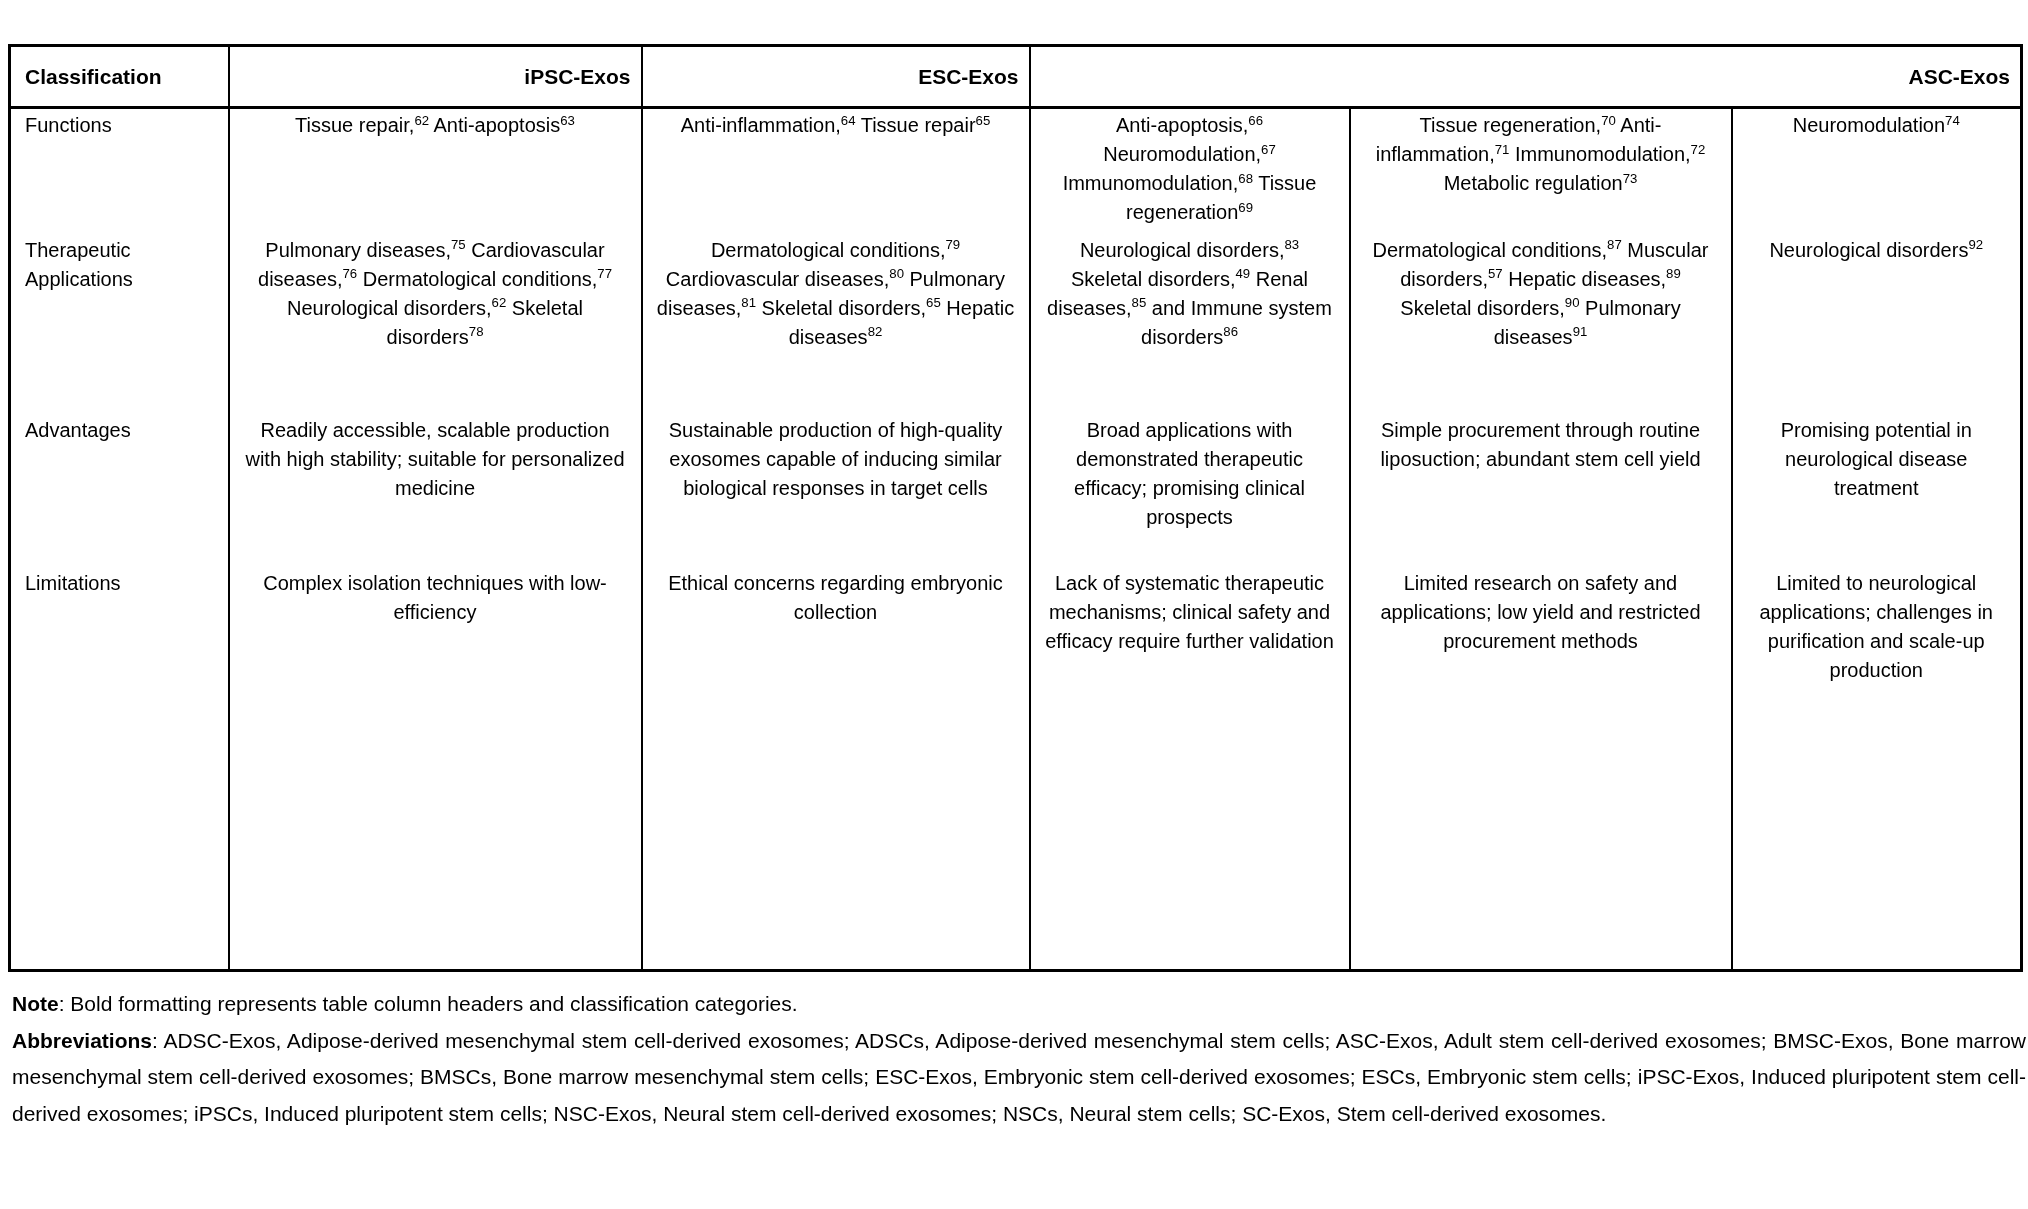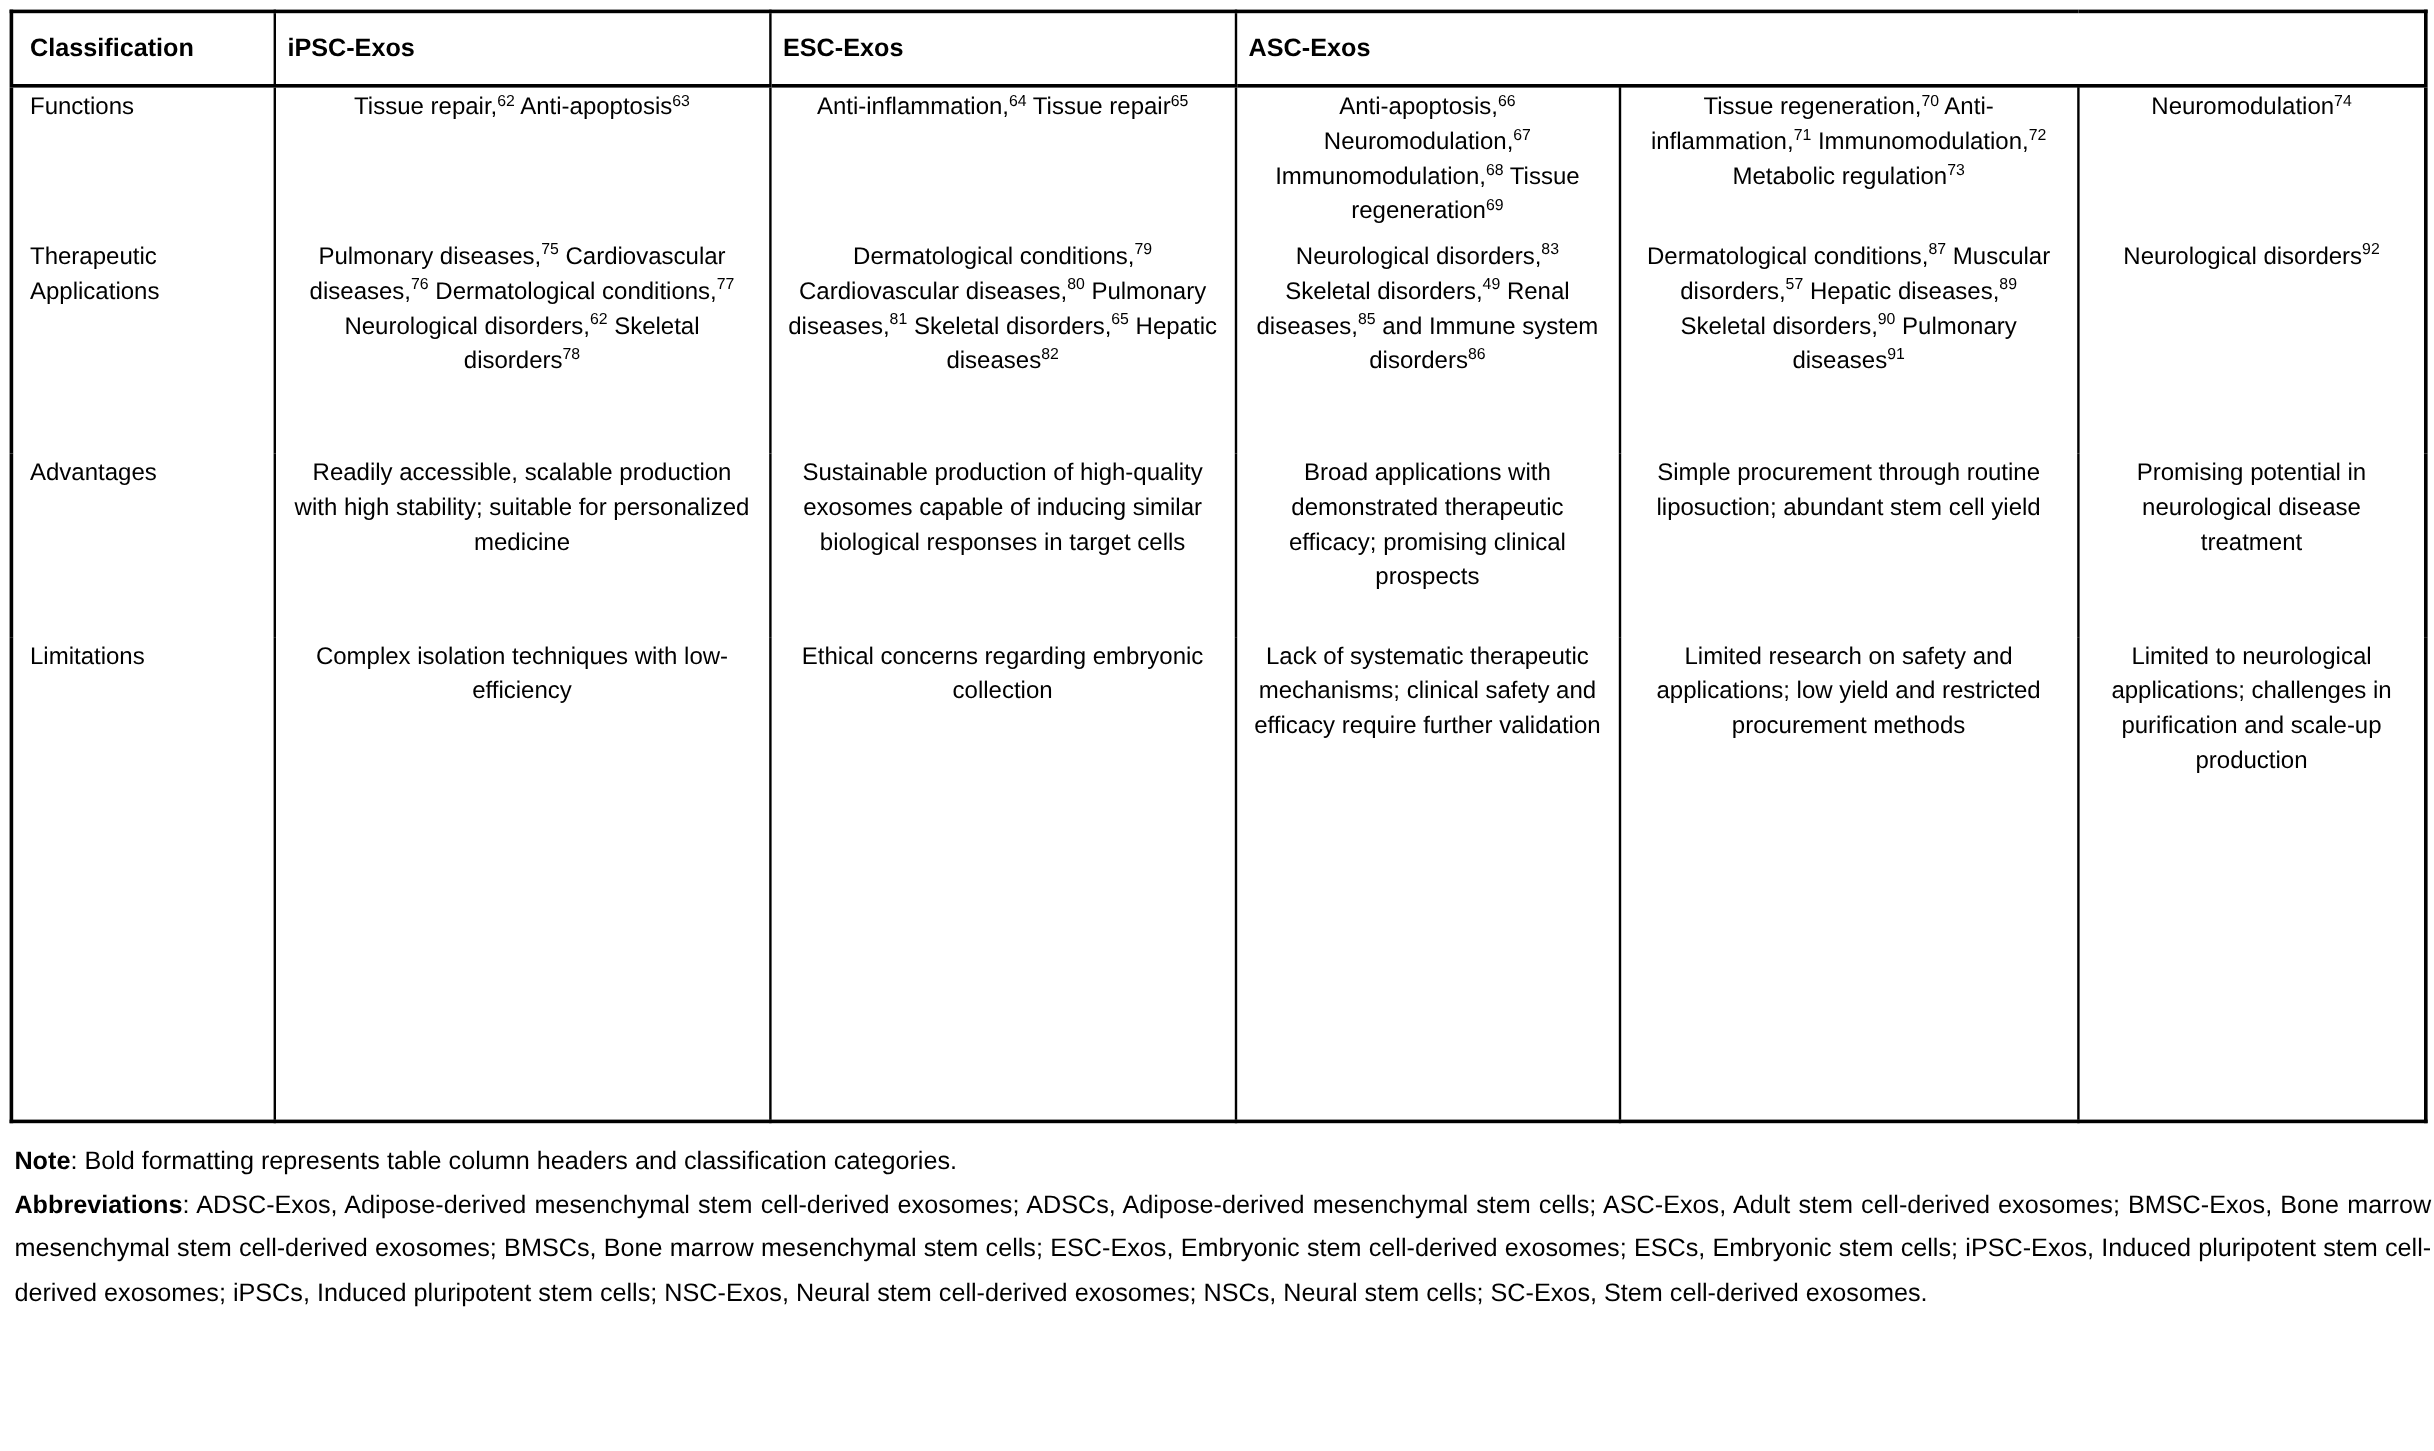--- a/index.html
+++ b/index.html
@@ -3,40 +3,40 @@
 <meta charset="utf-8">
 <style>
   * { box-sizing: border-box; }
   html, body {
     margin: 0; padding: 0;
     background: #ffffff;
     color: #000000;
     font-family: "Liberation Sans", sans-serif;
   }
   body { width: 2028px; height: 1209px; overflow: hidden; }
-  .page { padding: 8px 8px 0 8px; }
+  .page { padding: 8px 8px 0 8px; margin-top: 36px; }
 
   table.cmp {
     border-collapse: collapse;
     table-layout: fixed;
     width: 2012px;
     border: 3px solid #000;
   }
   table.cmp th, table.cmp td {
     border-left: 2px solid #000;
     border-right: 2px solid #000;
     border-top: none;
     border-bottom: none;
     overflow: hidden;
   }
   table.cmp thead th {
     border-bottom: 3px solid #000;
     font-weight: bold;
     font-size: 21px;
-    text-align: left;
+    text-align: right;
     vertical-align: middle;
     height: 62px;
     padding: 8px 10px;
   }
   table.cmp thead th.left { text-align: left; padding-left: 14px; }
 
   table.cmp td {
     font-size: 20px;
     line-height: 29px;
     text-align: center;

